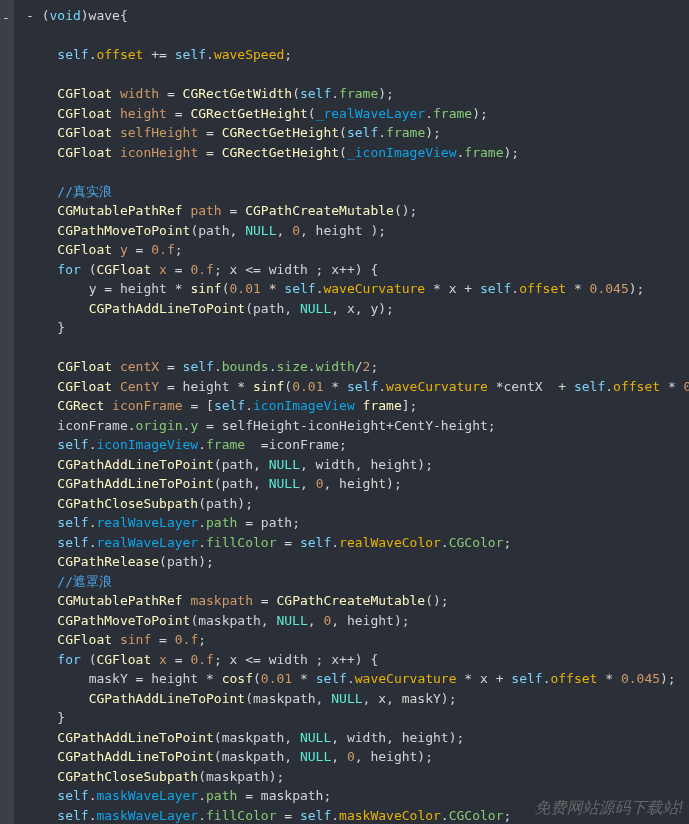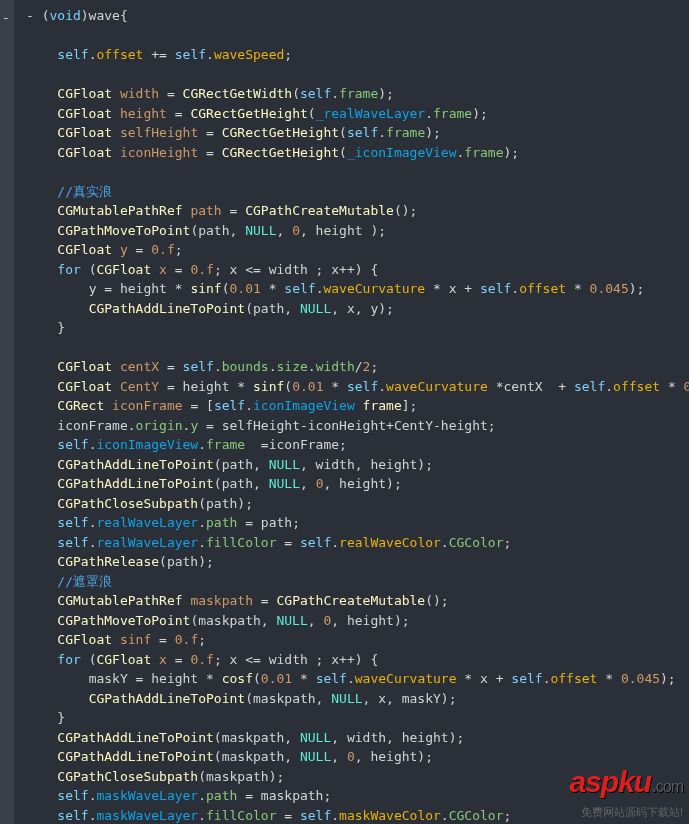--- a/index.html
+++ b/index.html
@@ -57,22 +57,23 @@
     font-size: 30px;
     font-weight: bold;
     font-style: italic;
     color: #e11d1d;
     text-shadow: 1px 1px 0 #000;
     letter-spacing: -1px;
   }
   .watermark .brand .dot { color: #444; font-size: 20px; font-style: normal;}
   .watermark .brand .tld { color: #5a5a5a; font-size: 16px; font-style: normal; font-weight: normal;}
   .watermark .tag {
-    font-size: 11px;
+    font-size: 16px;
     color: #666;
+    font-style: italic;
   }
 </style>
 </head>
 <body>
 
 <div class="gutter">
   <span class="gutter-mark">-</span>
 </div>
 
 <pre class="code"><span class="ident">- (</span><span class="kw">void</span><span class="ident">)wave{</span>
@@ -113,17 +114,14 @@
         <span class="type">CGPathAddLineToPoint</span><span class="ident">(maskpath, </span><span class="null">NULL</span><span class="ident">, x, maskY);</span>
     <span class="ident">}</span>
     <span class="type">CGPathAddLineToPoint</span><span class="ident">(maskpath, </span><span class="null">NULL</span><span class="ident">, width, height);</span>
     <span class="type">CGPathAddLineToPoint</span><span class="ident">(maskpath, </span><span class="null">NULL</span><span class="ident">, </span><span class="num">0</span><span class="ident">, height);</span>
     <span class="type">CGPathCloseSubpath</span><span class="ident">(maskpath);</span>
     <span class="kw">self</span><span class="ident">.</span><span class="prop2">maskWaveLayer</span><span class="ident">.</span><span class="prop">path</span> <span class="ident">= maskpath;</span>
     <span class="kw">self</span><span class="ident">.</span><span class="prop2">maskWaveLayer</span><span class="ident">.</span><span class="prop">fillColor</span> <span class="ident">=</span> <span class="kw">self</span><span class="ident">.</span><span class="dblue">maskWaveColor</span><span class="ident">.</span><span class="prop">CGColor</span><span class="ident">;</span>
     </pre>
 
 <div class="watermark">
-  <div class="brand">
-    <span>aspku</span><span class="dot">.</span><span class="tld">com</span>
-  </div>
   <div class="tag">免费网站源码下载站!</div>
 </div>
 
 </body></html>

